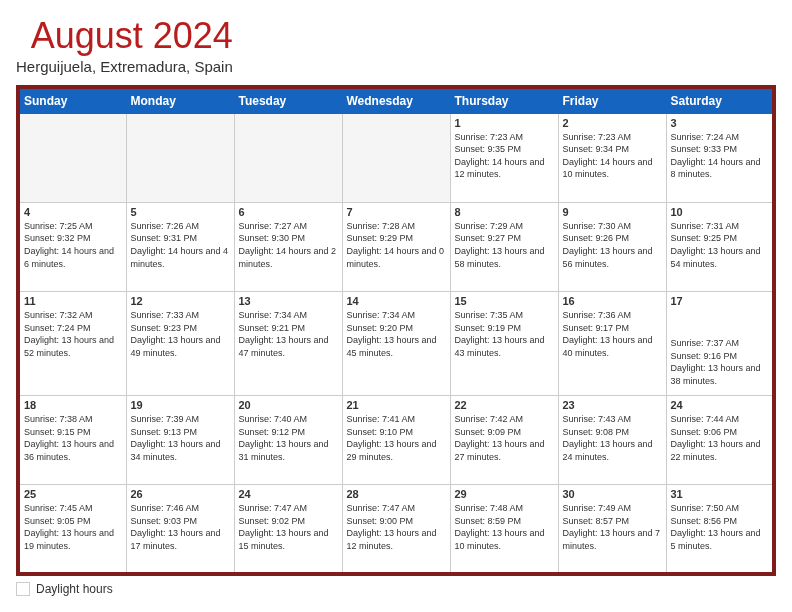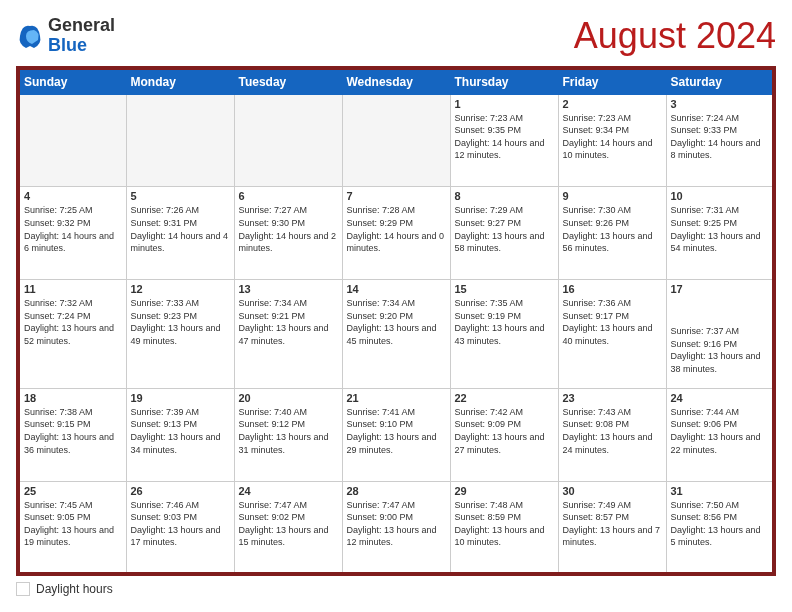--- a/index.html
+++ b/index.html
@@ -108,32 +108,23 @@
       background: #fff;
       border: 1px solid #ccc;
       display: inline-block;
     }
   </style>
 </head>
 <body>
 
 <div class="page">
   <div class="header">
-    <div class="logo">
-      <svg class="logo-icon" viewBox="0 0 28 28" xmlns="http://www.w3.org/2000/svg">
-        <path d="M14 4 Q22 2 24 14 Q26 22 18 26 L14 24 L10 26 Q2 22 4 14 Q6 2 14 4Z" fill="#1565c0"></path>
-        <path d="M18 8 Q24 10 22 18 L16 22 Q10 20 10 14 Q10 8 18 8Z" fill="#64b5f6"></path>
-      </svg>
-      <div class="logo-text">
-        <span class="general">General</span>
-        <span class="blue">Blue</span>
-      </div>
-    </div>
     <div class="title-block">
       <div class="month-year">August 2024</div>
+      <div class="location">Herguijuela, Extremadura, Spain</div>
     </div>
   </div>
 
   <table class="calendar">
     <thead>
       <tr>
         <th>Sunday</th>
         <th>Monday</th>
         <th>Tuesday</th>
         <th>Wednesday</th>

